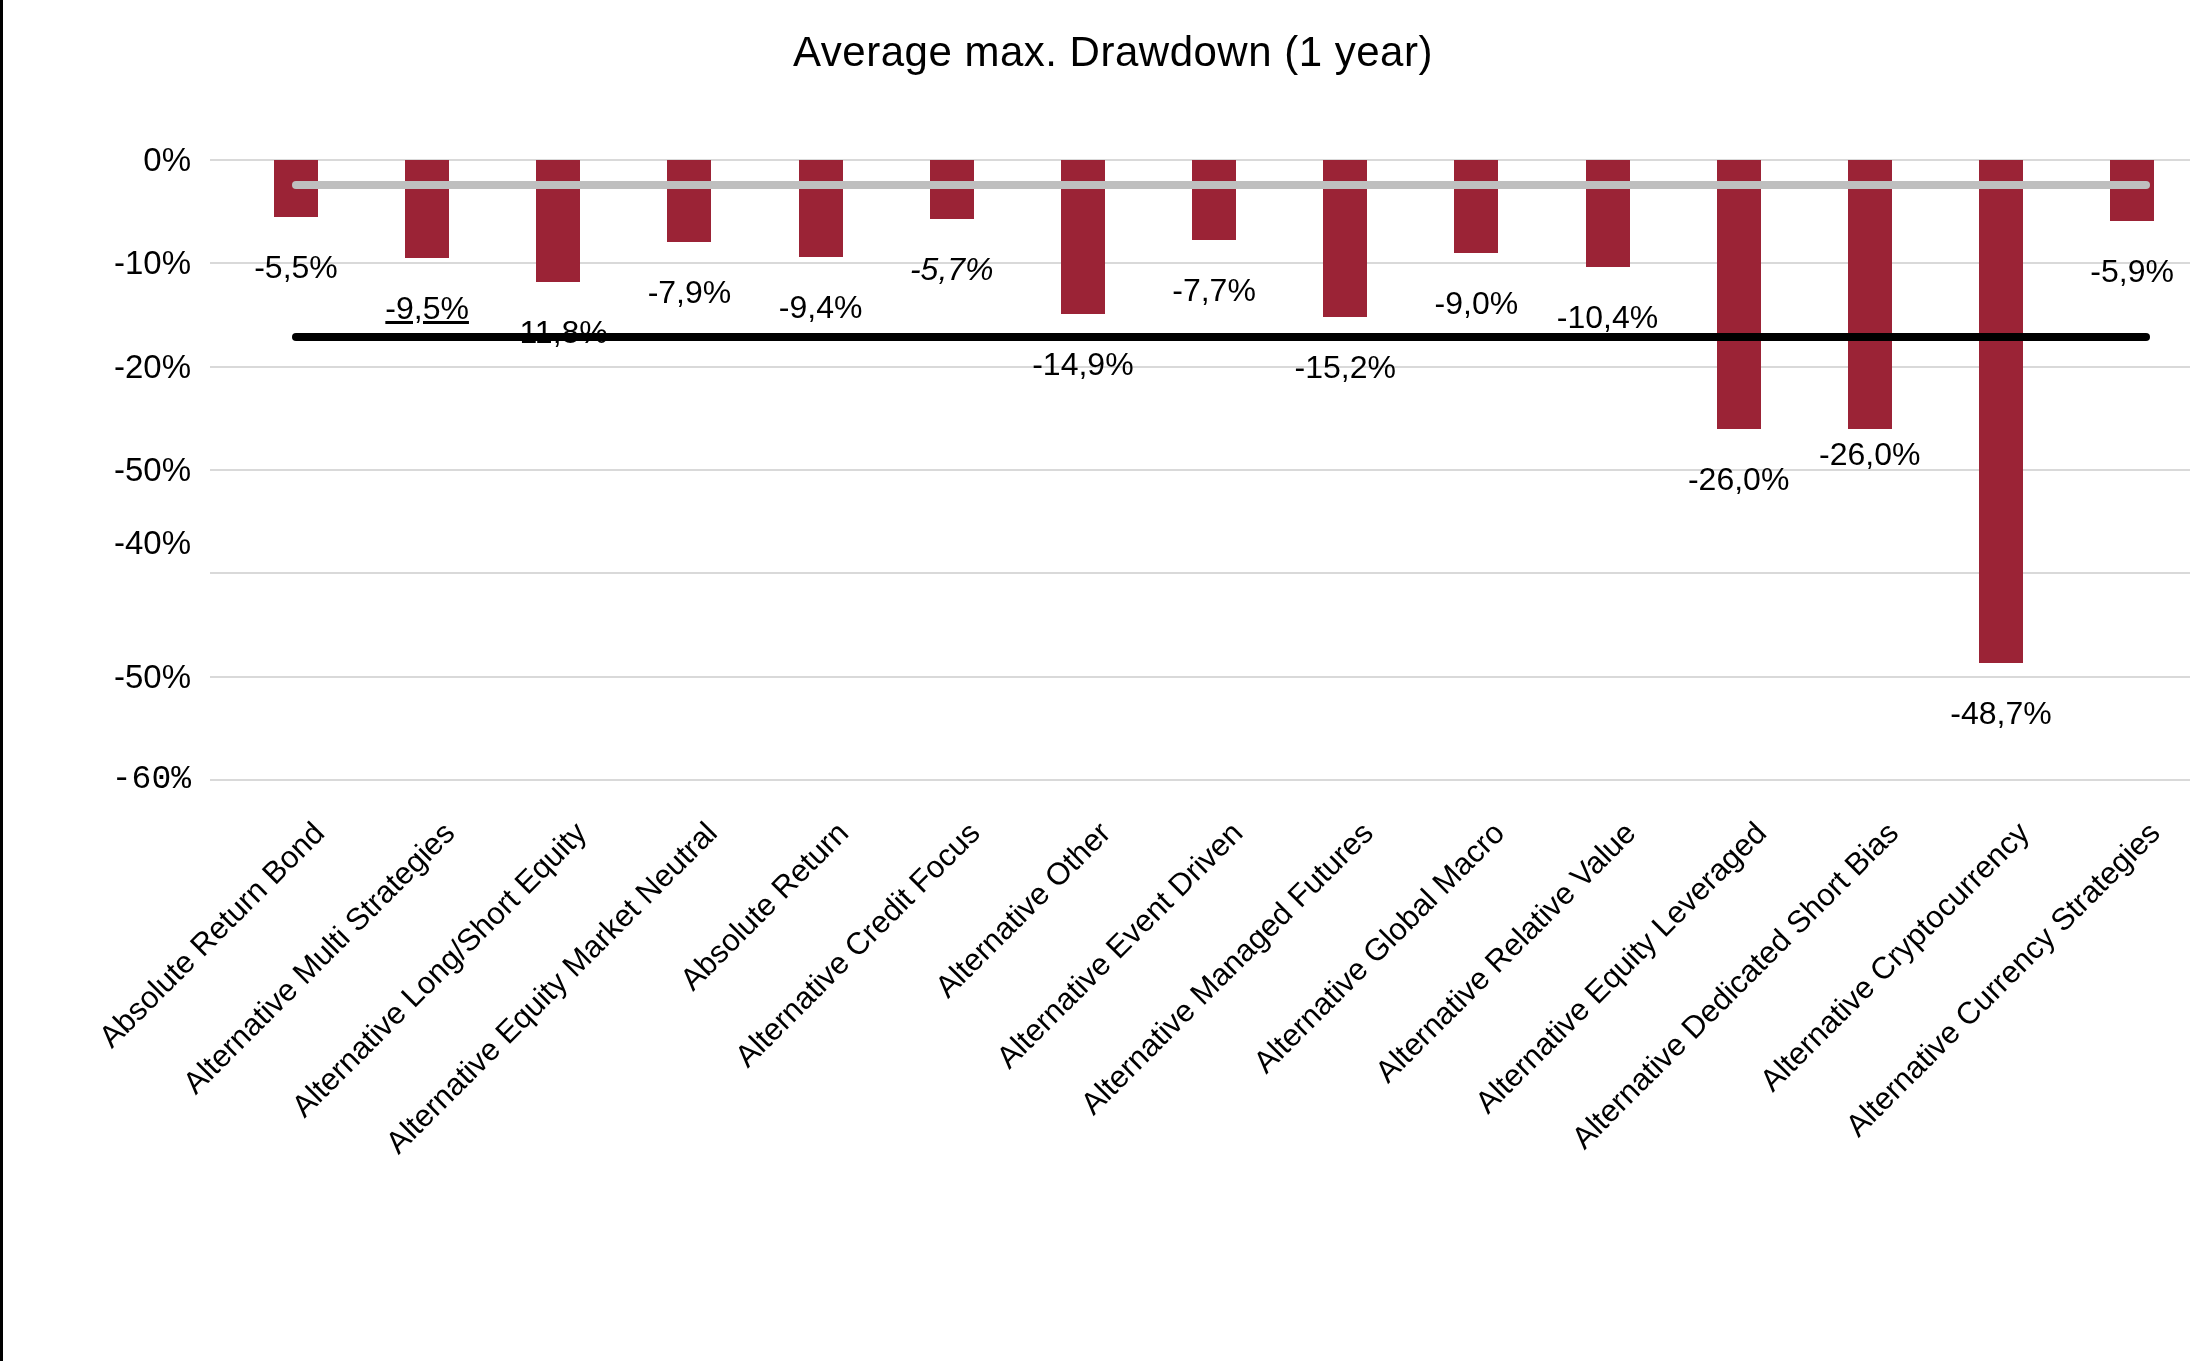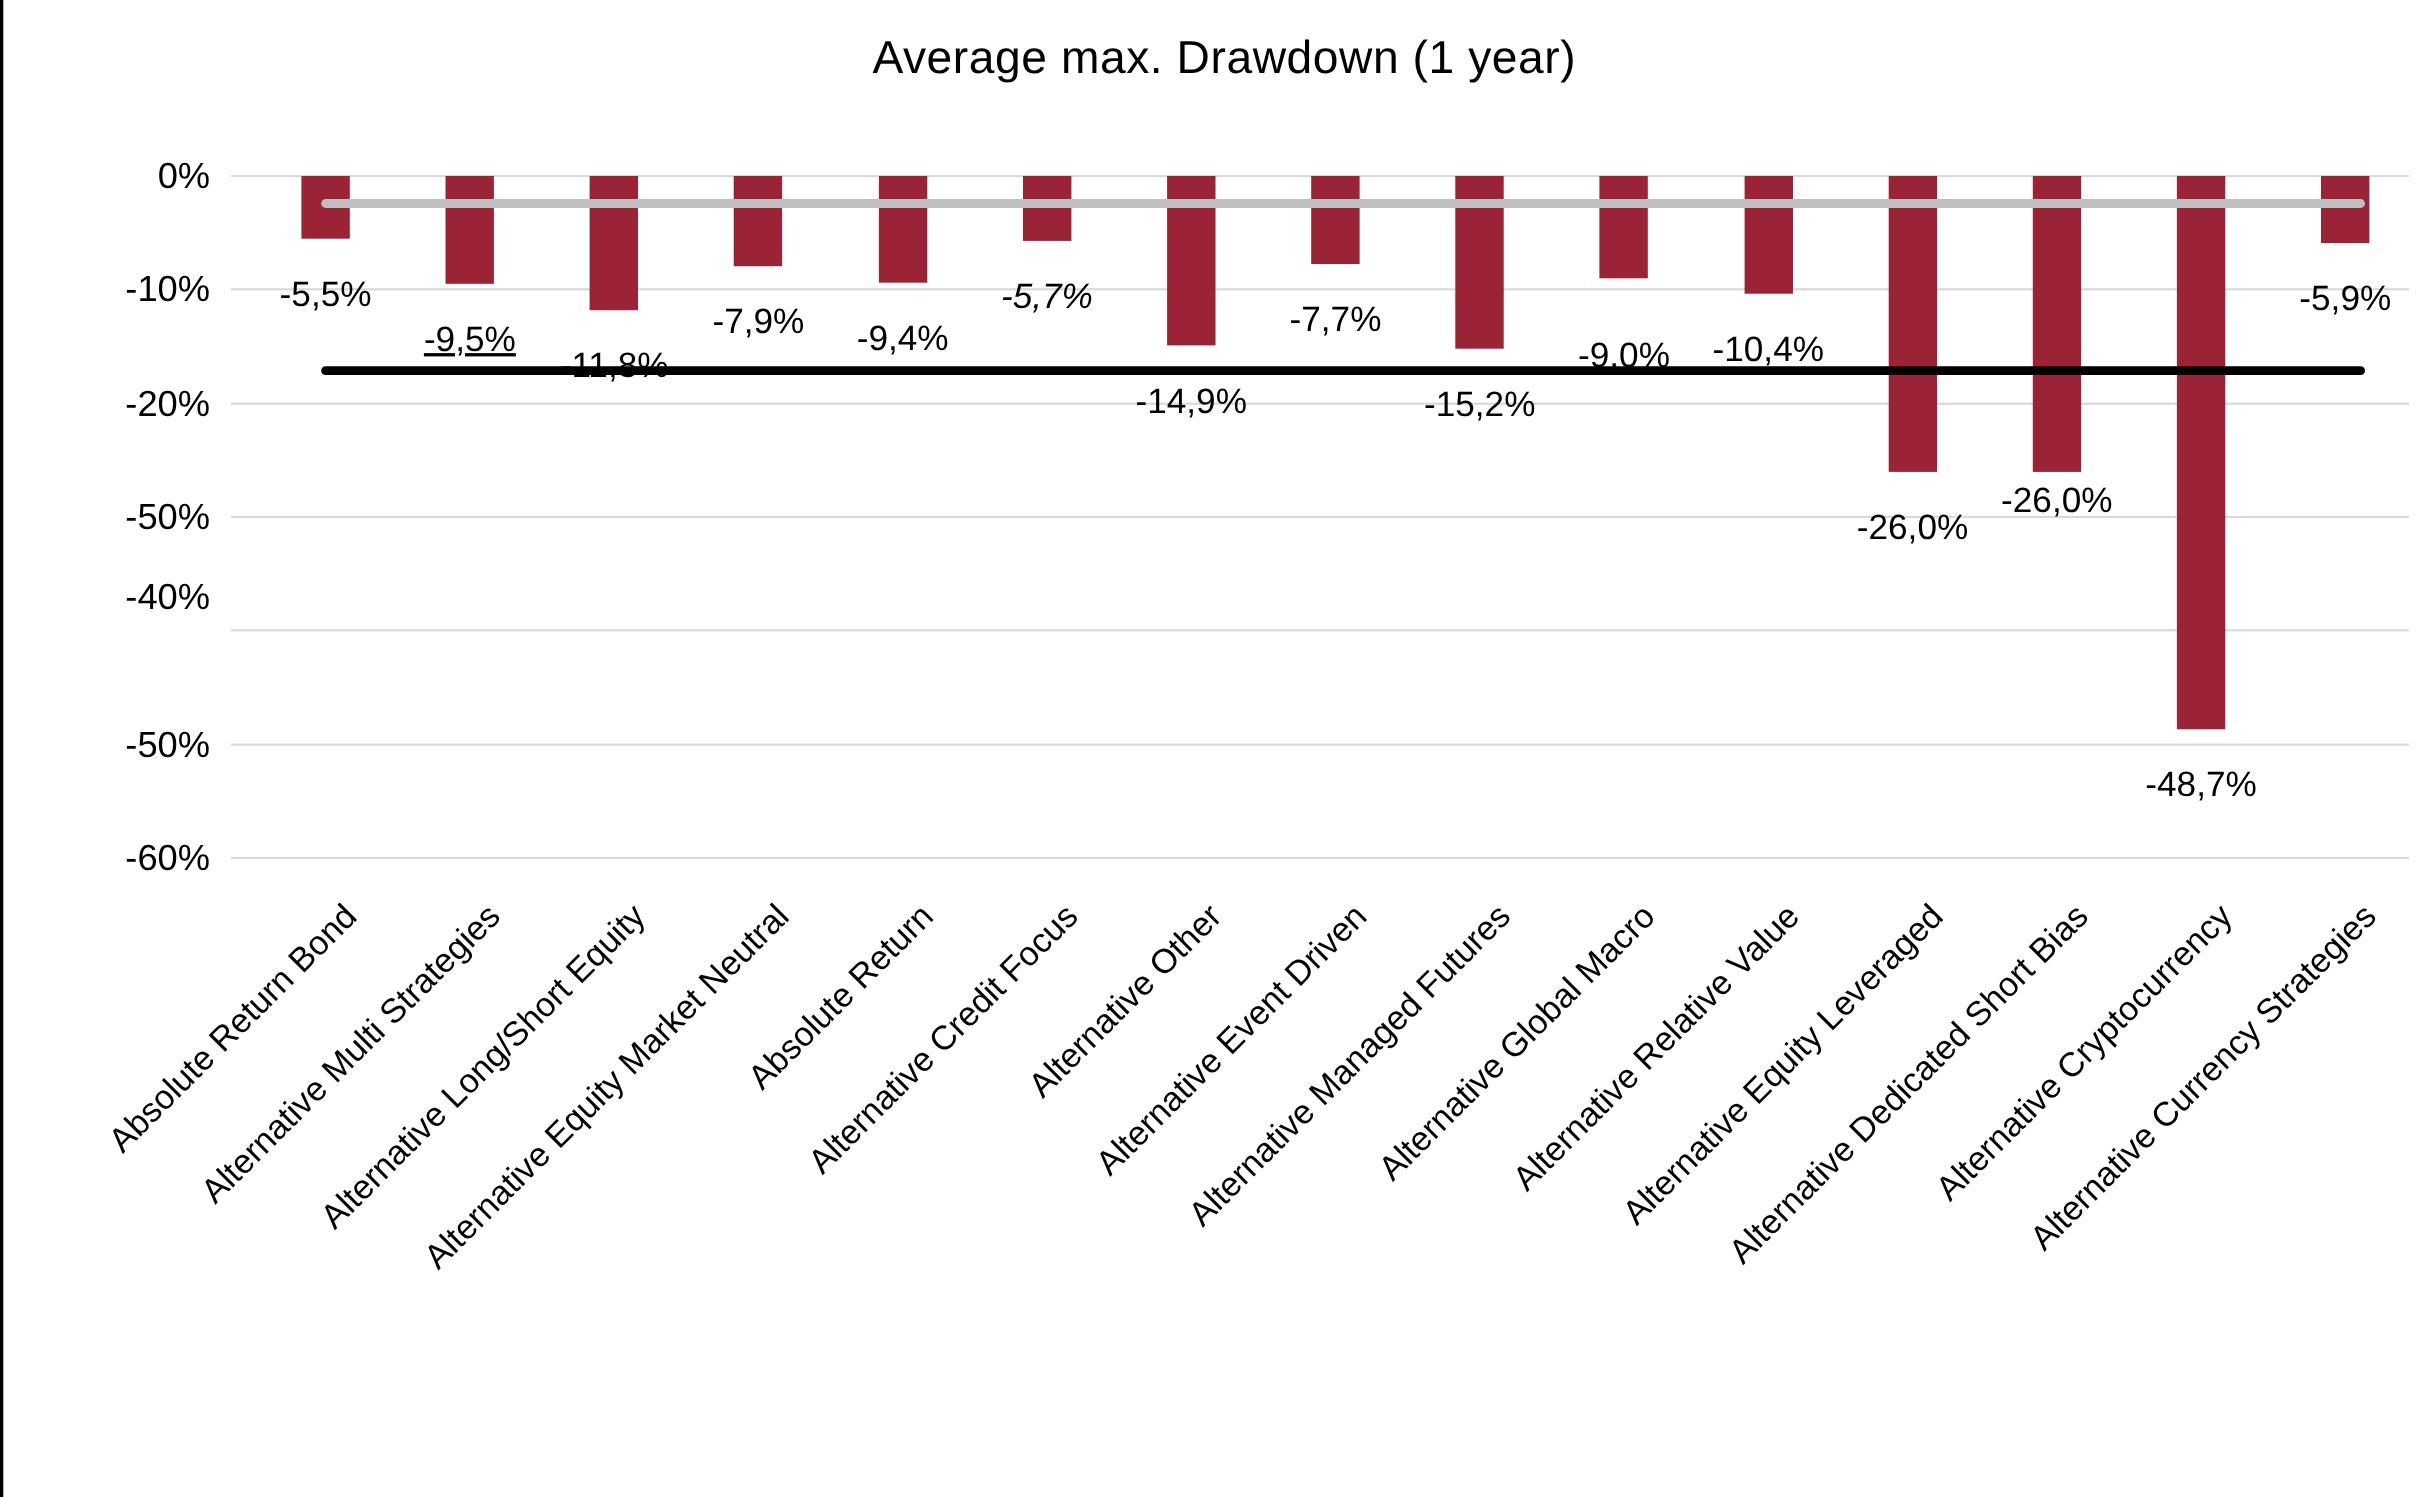--- a/index.html
+++ b/index.html
@@ -63,21 +63,21 @@
       <div class="gridline" style="top: 675.5px; background: rgb(217, 217, 217);"></div>
       <div class="gridline" style="top: 778.8px; background: rgb(217, 217, 217);"></div>
     </div>
   <div id="yaxis-layer">
       <div class="ytick" style="top: 140px;">0%</div>
       <div class="ytick" style="top: 243.3px;">-10%</div>
       <div class="ytick" style="top: 347px; text-align: right;">-20%</div>
       <div class="ytick" style="top: 449.9px;">-50%</div>
       <div class="ytick" style="top: 523px;">-40%</div>
       <div class="ytick" style="top: 656.5px;">-50%</div>
-      <div class="ytick" style="top: 759.8px;">-60%</div>
+      <div class="ytick" style="top: 759.8px; font-family: Liberation Mono, monospace;">-60%</div>
     </div>
   <div id="bars-layer">
       <div class="bar" style="left: 274px; top: 160px; height: 56.815px; background: rgb(155, 35, 54);"></div>
       <div class="bar" style="left: 405.15px; top: 160px; height: 98.135px; background: rgb(155, 35, 54);"></div>
       <div class="bar" style="left: 536.3px; top: 160px; height: 121.894px; background: rgb(155, 35, 54);"></div>
       <div class="bar" style="left: 667.45px; top: 160px; height: 81.607px; background: rgb(155, 35, 54);"></div>
       <div class="bar" style="left: 798.6px; top: 160px; height: 97.102px; background: rgb(155, 35, 54);"></div>
       <div class="bar" style="left: 929.75px; top: 160px; height: 58.881px; background: rgb(155, 35, 54);"></div>
       <div class="bar" style="left: 1060.9px; top: 160px; height: 153.917px; background: rgb(155, 35, 54);"></div>
       <div class="bar" style="left: 1192.05px; top: 160px; height: 79.541px; background: rgb(155, 35, 54);"></div>
@@ -96,21 +96,21 @@
   <div id="datalabels-layer">
       <div class="datalabel" style="left: 296px; top: 248.815px;">-5,5%</div>
       <div class="datalabel" style="left: 427.15px; top: 290.135px; text-decoration: underline;">-9,5%</div>
       <div class="datalabel" style="left: 558.3px; top: 313.894px;">-11,8%</div>
       <div class="datalabel" style="left: 689.45px; top: 273.607px;">-7,9%</div>
       <div class="datalabel" style="left: 820.6px; top: 289.102px;">-9,4%</div>
       <div class="datalabel" style="left: 951.75px; top: 250.881px; font-style: italic;">-5,7%</div>
       <div class="datalabel" style="left: 1082.9px; top: 345.917px;">-14,9%</div>
       <div class="datalabel" style="left: 1214.05px; top: 271.541px;">-7,7%</div>
       <div class="datalabel" style="left: 1345.2px; top: 349.016px;">-15,2%</div>
-      <div class="datalabel" style="left: 1476.35px; top: 284.97px; margin-top: 20px;">-9,0%</div>
+      <div class="datalabel" style="left: 1476.35px; top: 284.97px;">-9,0%</div>
       <div class="datalabel" style="left: 1607.5px; top: 299.432px;">-10,4%</div>
       <div class="datalabel" style="left: 1738.65px; top: 460.58px;">-26,0%</div>
       <div class="datalabel" style="left: 1869.8px; top: 435.58px;">-26,0%</div>
       <div class="datalabel" style="left: 2000.95px; top: 695.071px;">-48,7%</div>
       <div class="datalabel" style="left: 2132.1px; top: 252.947px;">-5,9%</div>
     </div>
   <div id="xaxis-layer">
       <div class="catlabel" style="right: 1895px;">Absolute Return Bond</div>
       <div class="catlabel" style="right: 1763.85px;">Alternative Multi Strategies</div>
       <div class="catlabel" style="right: 1632.7px;">Alternative Long/Short Equity</div>

